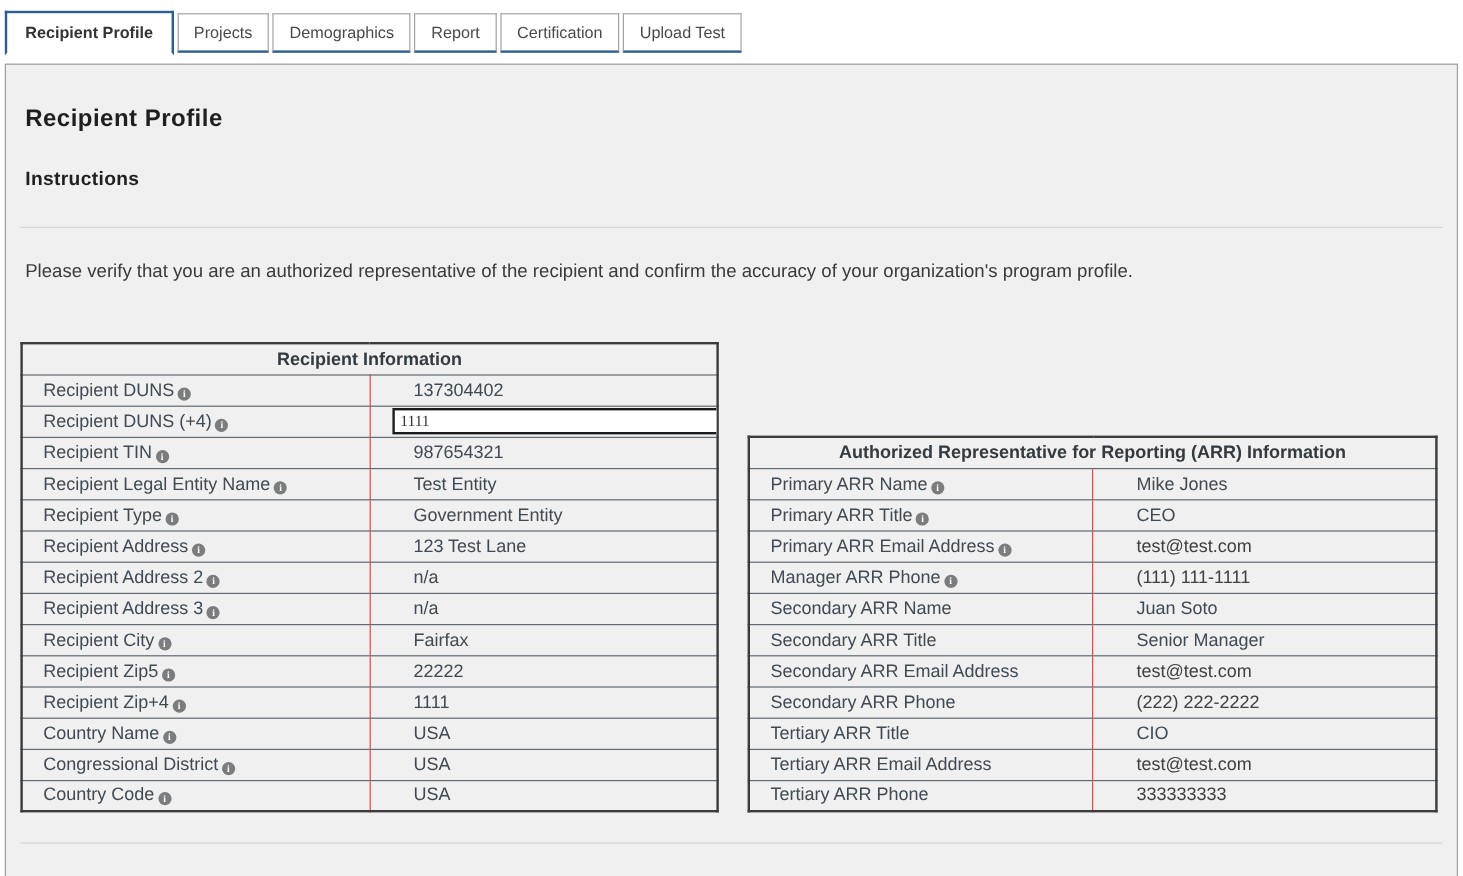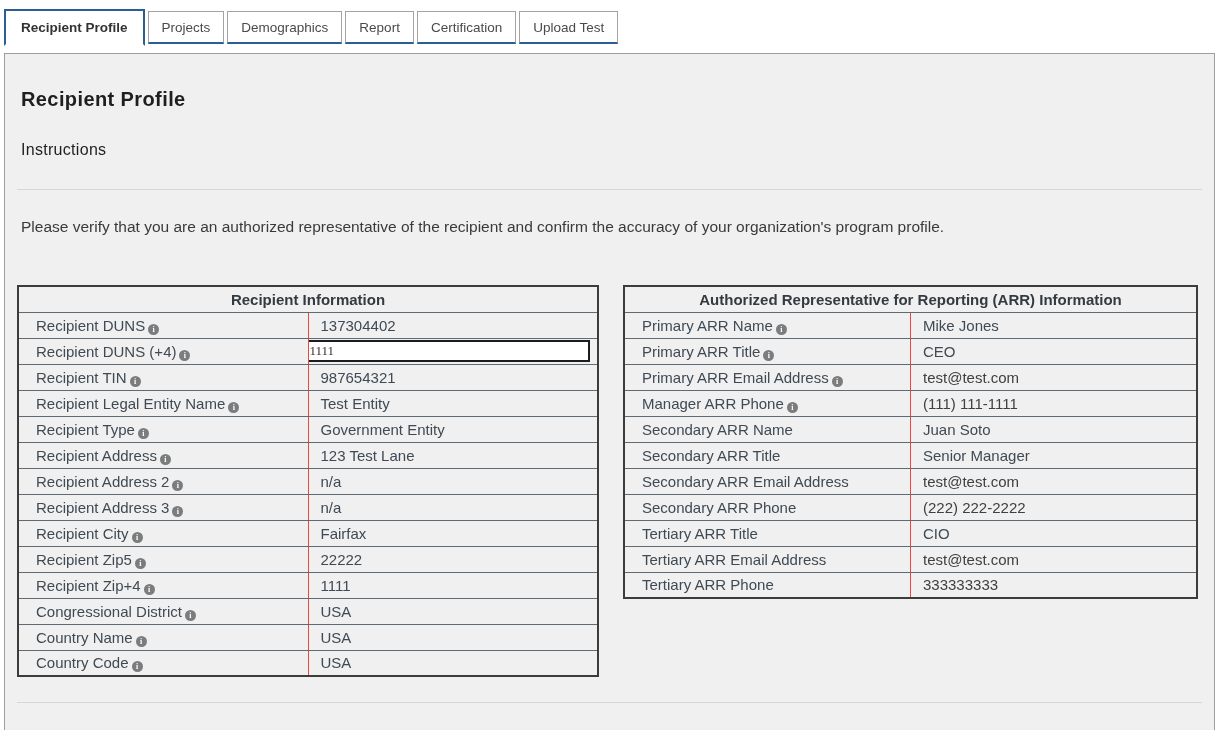--- a/index.html
+++ b/index.html
@@ -47,41 +47,41 @@
     margin-top: 34px;
     font-size: 20px;
     font-weight: 600;
     letter-spacing: 0.4px;
     color: #1f1f1f;
     padding-left: 4px;
   }
   .instructions-title {
     margin-top: 30px;
     font-size: 16px;
-    font-weight: 400;
+    font-weight: 700;
     letter-spacing: 0.3px;
     color: #1f1f1f;
     padding-left: 4px;
   }
   hr.divider {
     border: none;
     border-top: 1px solid #d6d6d6;
     margin-top: 30px;
   }
   .intro-text {
     margin-top: 28px;
     font-size: 15.5px;
     color: #3a3a3a;
     padding-left: 4px;
   }
   
   .tables-wrap {
     margin-top: 49px;
     display: flex;
-    align-items: flex-start;
+    align-items: flex-end;
   }
   table.info-table {
     border-collapse: collapse;
     background: #f0f0f0;
     border: 2px solid #3c3c3c;
     table-layout: fixed;
   }
   table.info-table.left  { width: 582px; margin-left: 0; }
   table.info-table.right { width: 575px; margin-left: 24px; }
   table.info-table th {
@@ -99,21 +99,21 @@
     border-bottom: 1px solid #5f6a72;
     overflow: hidden;
     white-space: nowrap;
   }
   table.info-table tr:last-child td { border-bottom: none; }
   td.label-cell {
     width: 49.5%;
     padding-left: 17px;
     border-right: 1px solid #ef4444;
   }
-  td.value-cell { padding-left: 12px; }
+  td.value-cell { padding-left: 36px; }
   
   .info-icon {
     display: inline-block;
     width: 11px; height: 11px;
     border-radius: 50%;
     background: #7a7c7e;
     color: #ffffff;
     font-size: 8px;
     line-height: 11px;
     text-align: center;
@@ -211,25 +211,25 @@
           </tr>
           <tr>
             <td class="label-cell"><span>Recipient Zip5</span><span class="info-icon">i</span></td>
             <td class="value-cell"><span>22222</span></td>
           </tr>
           <tr>
             <td class="label-cell"><span>Recipient Zip+4</span><span class="info-icon">i</span></td>
             <td class="value-cell"><span>1111</span></td>
           </tr>
           <tr>
+            <td class="label-cell"><span>Country Name</span><span class="info-icon">i</span></td>
+            <td class="value-cell"><span>USA</span></td>
+          </tr>
+          <tr>
             <td class="label-cell"><span>Congressional District</span><span class="info-icon">i</span></td>
-            <td class="value-cell"><span>USA</span></td>
-          </tr>
-          <tr>
-            <td class="label-cell"><span>Country Name</span><span class="info-icon">i</span></td>
             <td class="value-cell"><span>USA</span></td>
           </tr>
           <tr>
             <td class="label-cell"><span>Country Code</span><span class="info-icon">i</span></td>
             <td class="value-cell"><span>USA</span></td>
           </tr>
         </tbody>
     </table>
 
     <table class="info-table right">

